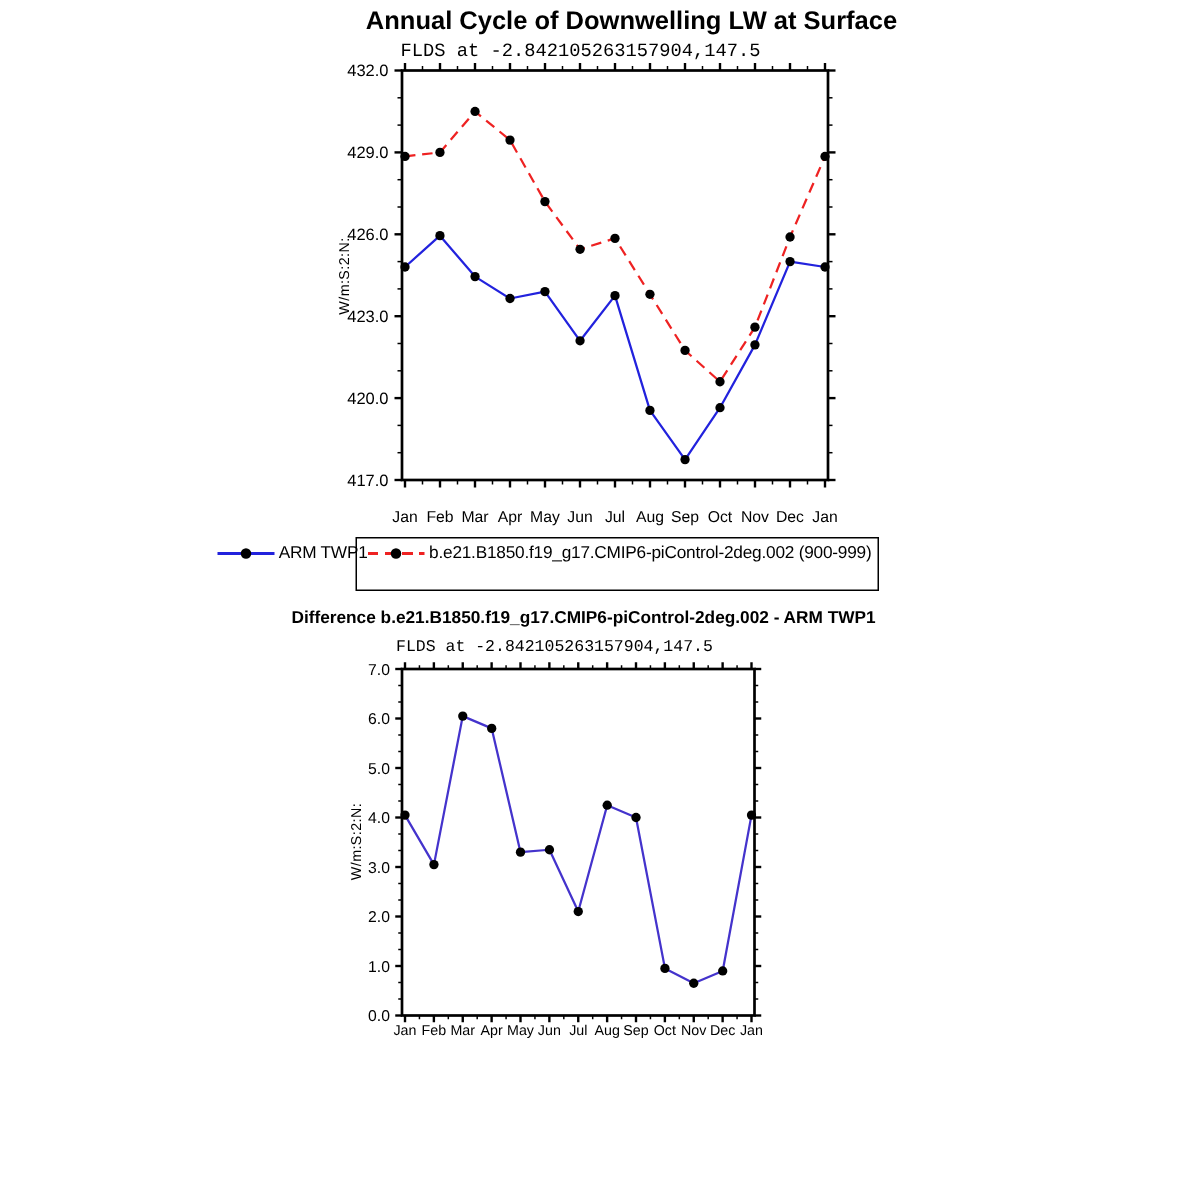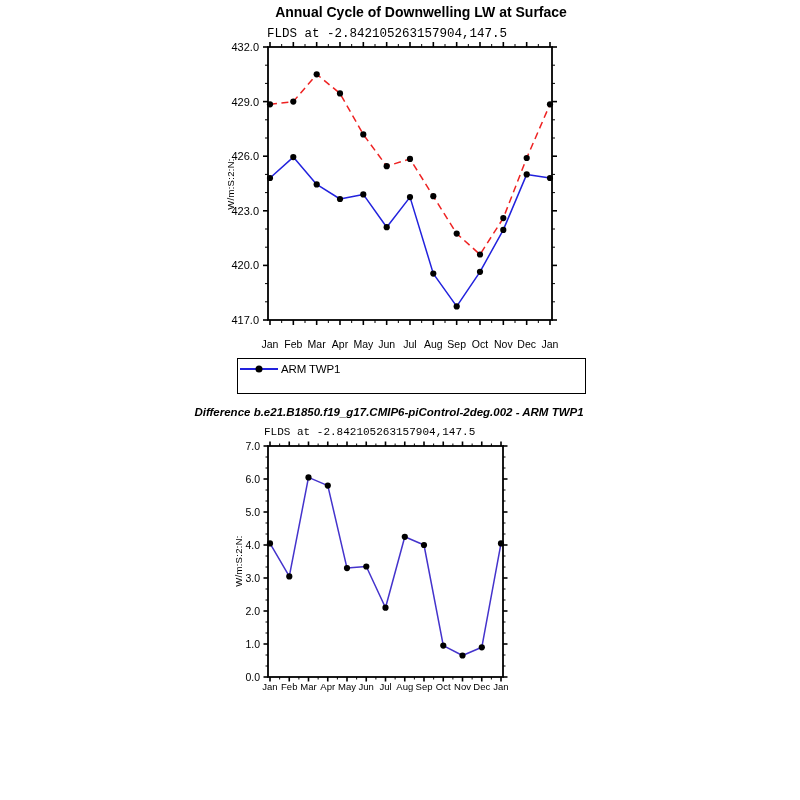--- a/index.html
+++ b/index.html
@@ -3,31 +3,31 @@
 <meta charset="utf-8">
 <style>
   html,body{margin:0;padding:0;}
   body{
     width:800px;height:800px;background:#ffffff;position:relative;overflow:hidden;
     font-family:"Liberation Sans","DejaVu Sans",sans-serif;color:#000;
   }
   .abs{position:absolute;}
   #chart-svg{position:absolute;left:0;top:0;}
   svg text{font-family:"Liberation Sans","DejaVu Sans",sans-serif;fill:#000;}
-  .main-title{font-weight:bold;font-size:14px;white-space:nowrap;transform:translateX(-50%);}
+  .main-title{font-weight:bold;font-size:17px;white-space:nowrap;transform:translateX(-50%);}
   .sub-title{font-size:12.5px;white-space:nowrap;font-family:Liberation Mono, monospace;}
   .sub-title.small{font-size:11px;}
-  .main-title.small{font-size:11.5px;font-style:italic;}
+  .main-title.small{font-size:11.5px;}
   .ylab{
     font-size:9.5px;letter-spacing:.3px;white-space:nowrap;
     transform:translate(-50%,-50%) rotate(-90deg);
   }
   .legend{
     box-sizing:border-box;border:1.3px solid #000;background:#fff;
-    padding:2px 4px 2px 2px;display:flex;justify-content:flex-start;
+    padding:2px 4px 2px 2px;display:flex;justify-content:flex-end;
   }
   .legend-row{display:flex;align-items:center;height:15px;}
   .legend-sample{position:relative;width:38px;height:2px;flex:0 0 38px;}
   .legend-sample .line{position:absolute;left:0;top:0;width:100%;height:2px;}
   .legend-sample .line.solid-blue{background:#2222dd;}
   .legend-sample .line.dashed-red{
     background:repeating-linear-gradient(90deg,#ee2222 0 7px,transparent 7px 11.5px);
   }
   .legend-sample .dot{
     position:absolute;left:50%;top:50%;width:7px;height:7px;border-radius:50%;
@@ -306,17 +306,24 @@
 <div class="abs ylab" style="left:230px;top:184px;">W/m:S:2:N:</div>
 
 <div class="abs legend" style="left:237px;top:358px;width:349px;height:36px;">
   <div class="legend-row">
     <span class="legend-sample">
       <span class="line solid-blue"></span>
       <span class="dot"></span>
     </span>
     <span class="legend-label">ARM TWP1</span>
   </div>
+  <div class="legend-row">
+    <span class="legend-sample">
+      <span class="line dashed-red"></span>
+      <span class="dot"></span>
+    </span>
+    <span class="legend-label">b.e21.B1850.f19_g17.CMIP6-piControl-2deg.002 (900-999)</span>
+  </div>
 </div>
 
 <div class="abs main-title small" style="left:389px;top:406px;">Difference b.e21.B1850.f19_g17.CMIP6-piControl-2deg.002 - ARM TWP1</div>
 <div class="abs sub-title small" style="left:264px;top:426px;">FLDS at -2.842105263157904,147.5</div>
 <div class="abs ylab" style="left:238px;top:561px;">W/m:S:2:N:</div>
 
 </body></html>

